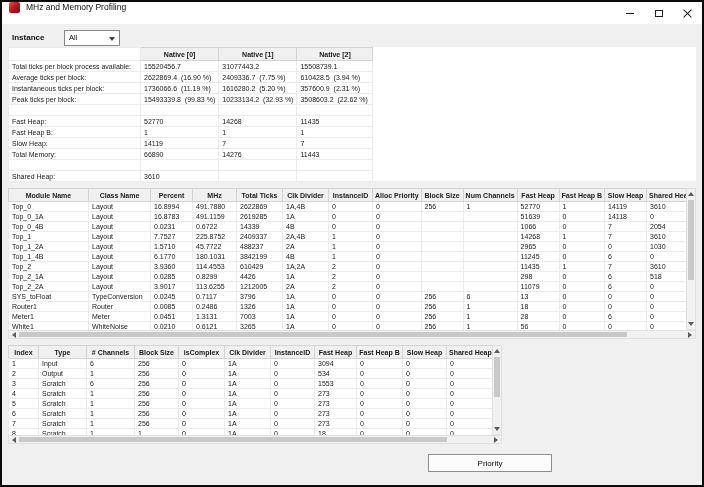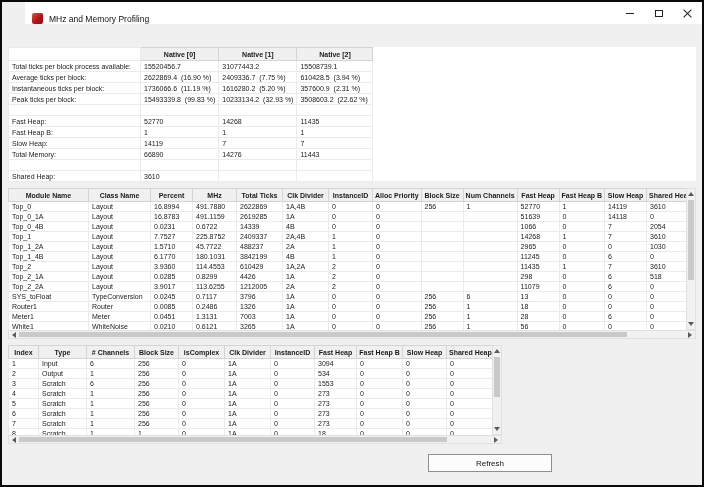--- a/index.html
+++ b/index.html
@@ -2,21 +2,21 @@
 <html><head>
 <meta charset="utf-8">
 <style>
   * { margin:0; padding:0; box-sizing:border-box; }
   html,body { width:704px; height:487px; overflow:hidden; }
   body { font-family:"Liberation Sans", sans-serif; background:#ffffff; }
 
   .window { position:relative; width:704px; height:487px; border:2px solid #0a0a0a; background:#f0f0f0; }
 
   
-  .titlebar { position:absolute; top:0; left:0; right:0; height:22px; background:#ffffff; display:flex; align-items:flex-end; padding-left:7px;margin-left:23px; }
+  .titlebar { position:absolute; top:0; left:0; right:0; height:22px; background:#ffffff; display:flex; align-items:flex-start; padding-left:7px; }
   .app-icon { width:11px; height:11px; margin-right:6px; border-radius:2px;
               background:linear-gradient(135deg,#e0543a 0%,#b5121b 55%,#7d1022 100%); }
   .win-title { font-size:8.5px; color:#111; }
   .win-controls { position:absolute; right:0; top:0; height:22px; display:flex; }
   .win-btn { width:29px; height:22px; display:flex; align-items:center; justify-content:center; }
   .glyph-min { width:8px; height:1px; background:#222; }
   .glyph-max { width:8px; height:7px; border:1px solid #222; }
   .glyph-close { position:relative; width:9px; height:9px; }
   .glyph-close::before,.glyph-close::after { content:""; position:absolute; left:4px; top:-1px; width:1px; height:11px; background:#222; }
   .glyph-close::before { transform:rotate(45deg); }
@@ -86,20 +86,27 @@
       </div>
       <div class="win-btn">
         <div class="glyph-max"></div>
       </div>
       <div class="win-btn">
         <div class="glyph-close"></div>
       </div>
     </div>
   </div>
 
+  <div class="instance-row">
+    <span class="instance-label">Instance</span>
+    <div class="dropdown">
+      <span class="dropdown-value">All</span>
+      <span class="dropdown-arrow"></span>
+    </div>
+  </div>
 
   <div class="panel summary-panel">
     <table class="grid summary">
       <colgroup>
         <col style="width:132px">
           <col style="width:76px">
           <col style="width:76px">
           <col style="width:76px">
       </colgroup>
     <thead>
@@ -598,15 +605,15 @@
   <div class="hscrollbar buffer-hscroll">
     <div class="hs-btn hs-left">
         <span class="tri-left"></span>
       </div>
     <div class="hthumb"></div>
     <div class="hs-btn hs-right">
         <span class="tri-right"></span>
       </div>
   </div>
 
-  <button class="btn btn-refresh">Refresh</button>
+  <button class="btn btn-refresh">Priority</button>
 
 </div>
 
 </body></html>

